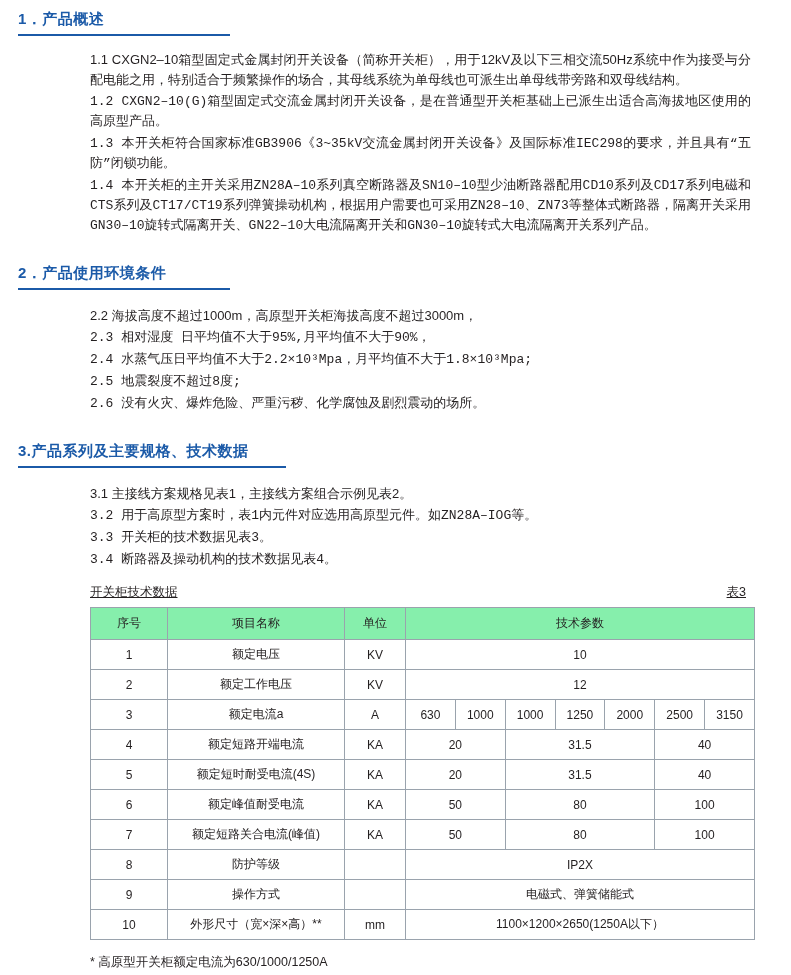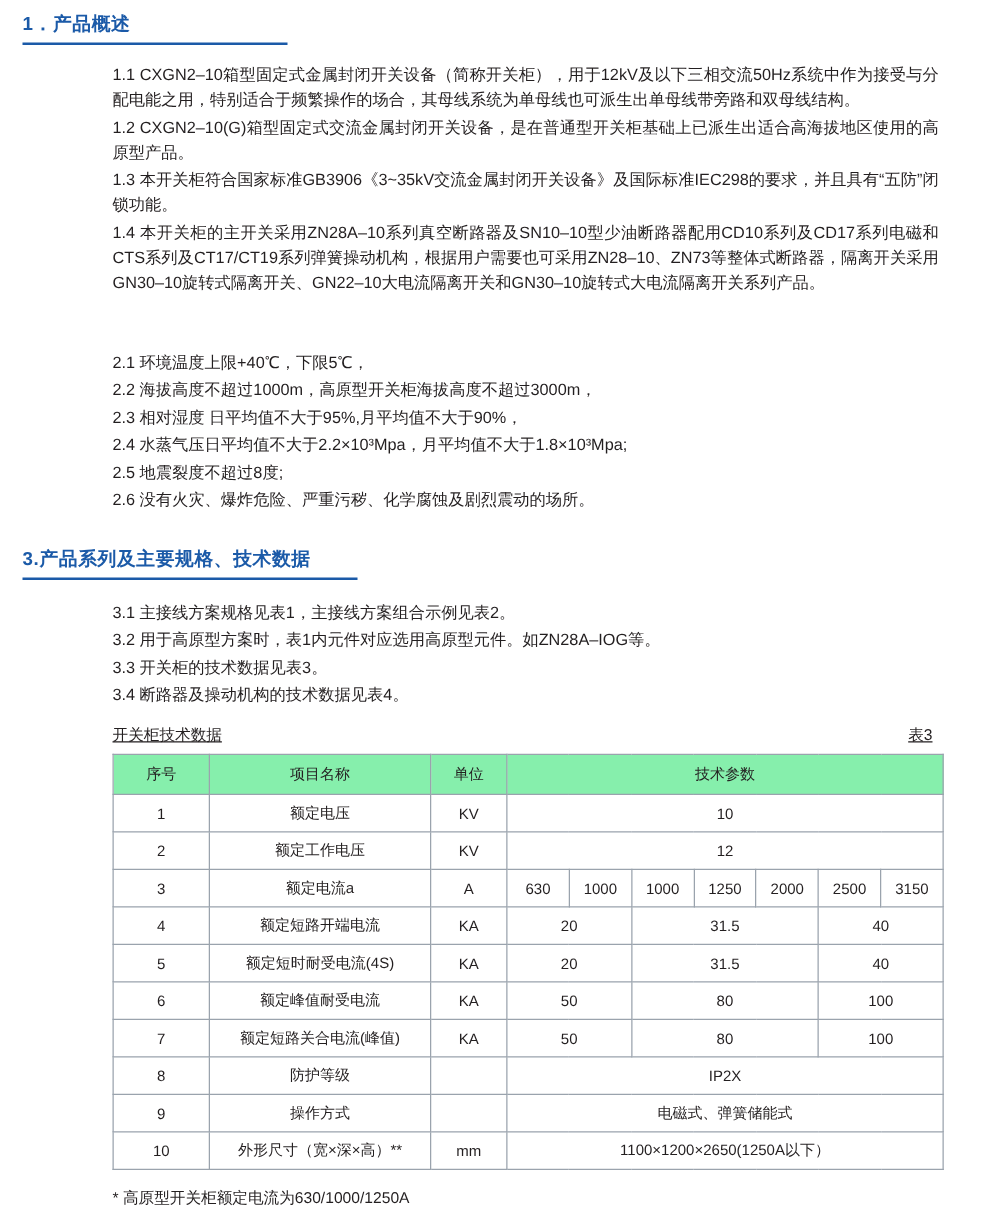--- a/index.html
+++ b/index.html
@@ -49,21 +49,21 @@
   .head-block { padding-top: 10px; }
 
   
   .para {
     margin: 0 0 0 0;
     padding: 0 40px 0 90px;
     line-height: 20px;
     font-size: 13px;
     text-align: justify;
   }
-  .para + .para { margin-top: 2px; }
+  .para + .para { margin-top: 2px; font-family: Liberation Mono, monospace; }
 
   .group1 { margin-top: 14px; }
   .group2 { margin-top: 16px; }
   .group3 { margin-top: 16px; }
 
   .spacer-lg { height: 28px; }
 
   
   .tbl-caption {
     padding: 0 40px 0 90px;
@@ -120,23 +120,28 @@
 
   <div class="group1">
     <div class="para">1.1 CXGN2–10箱型固定式金属封闭开关设备（简称开关柜），用于12kV及以下三相交流50Hz系统中作为接受与分配电能之用，特别适合于频繁操作的场合，其母线系统为单母线也可派生出单母线带旁路和双母线结构。</div>
     <div class="para">1.2 CXGN2–10(G)箱型固定式交流金属封闭开关设备，是在普通型开关柜基础上已派生出适合高海拔地区使用的高原型产品。</div>
     <div class="para">1.3 本开关柜符合国家标准GB3906《3~35kV交流金属封闭开关设备》及国际标准IEC298的要求，并且具有“五防”闭锁功能。</div>
     <div class="para">1.4 本开关柜的主开关采用ZN28A–10系列真空断路器及SN10–10型少油断路器配用CD10系列及CD17系列电磁和CTS系列及CT17/CT19系列弹簧操动机构，根据用户需要也可采用ZN28–10、ZN73等整体式断路器，隔离开关采用GN30–10旋转式隔离开关、GN22–10大电流隔离开关和GN30–10旋转式大电流隔离开关系列产品。</div>
   </div>
 
   <div class="spacer-lg"></div>
 
+  <div>
+    <div class="section-head-wrap">
+      <div class="section-head">2．产品使用环境条件</div>
+    </div>
+    <div class="rule mid"></div>
+  </div>
 
   <div class="group2">
-    <div class="para">2.1 环境温度上限+40℃，下限5℃，</div>
     <div class="para">2.2 海拔高度不超过1000m，高原型开关柜海拔高度不超过3000m，</div>
     <div class="para">2.3 相对湿度 日平均值不大于95%,月平均值不大于90%，</div>
     <div class="para">2.4 水蒸气压日平均值不大于2.2×10³Mpa，月平均值不大于1.8×10³Mpa;</div>
     <div class="para">2.5 地震裂度不超过8度;</div>
     <div class="para">2.6 没有火灾、爆炸危险、严重污秽、化学腐蚀及剧烈震动的场所。</div>
   </div>
 
   <div class="spacer-lg"></div>
 
   <div>

